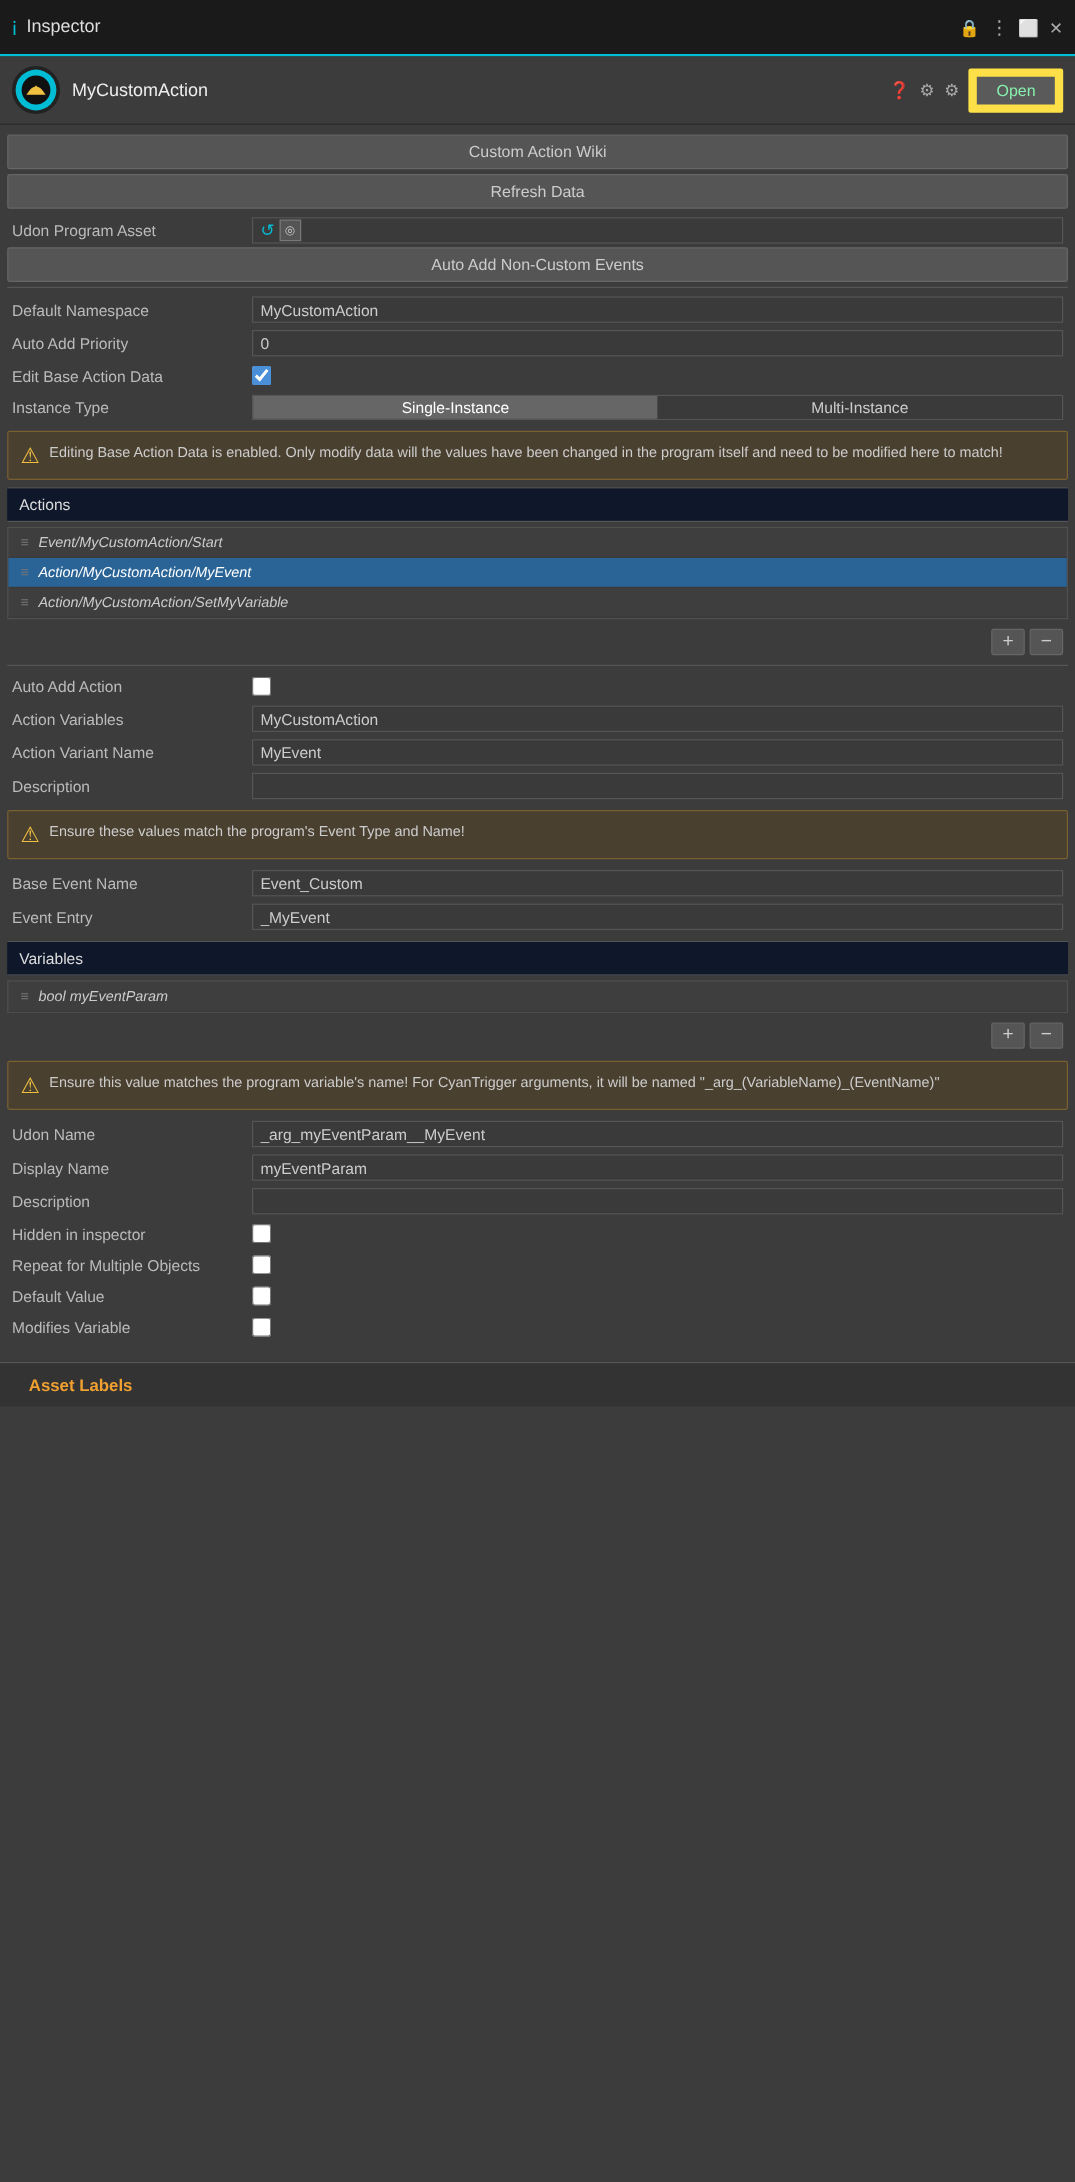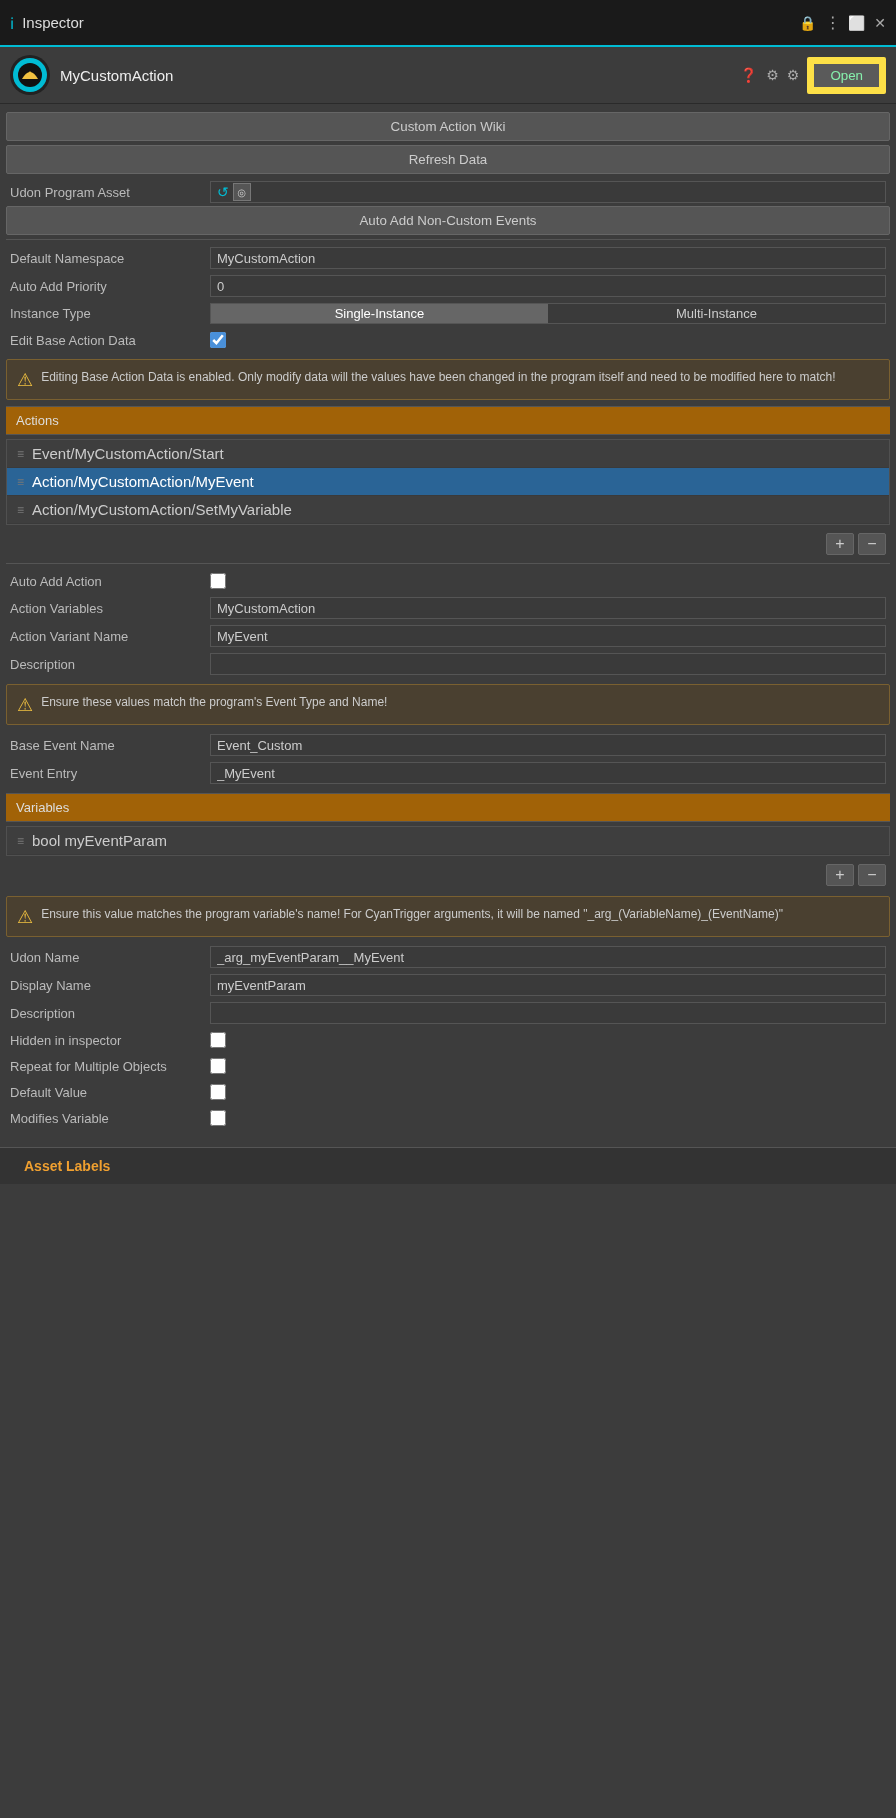--- a/index.html
+++ b/index.html
@@ -169,21 +169,21 @@
       margin-top: 1px;
     }
     .warning-text {
       color: #ccc;
       font-size: 12px;
       line-height: 1.5;
     }
 
     
     .section-header {
-      background: #a16207;
+      background: #0f172a;
       padding: 6px 10px;
       color: #ddd;
       font-size: 13px;
       border-top: 1px solid #555;
       border-bottom: 1px solid #555;
       margin-top: 6px;
     }
 
     
     .list-item {
@@ -193,21 +193,22 @@
       gap: 8px;
       cursor: pointer;
       border-bottom: 1px solid #3a3a3a;
     }
     .list-item.selected { background: #2a6496; color: #fff; }
     .list-item-handle {
       color: #777;
       font-size: 12px;
     }
     .list-item-text {
-      font-size: 15px;
+      font-size: 12px;
+      font-style: italic;
     }
 
     
     .list-controls {
       display: flex;
       justify-content: flex-end;
       padding: 4px;
       gap: 4px;
     }
     .ctrl-btn {
@@ -344,32 +345,32 @@
     <span class="field-label">Default Namespace</span>
     <input type="text" class="field-value" value="MyCustomAction" style="">
   </div>
 
   <div class="field-row">
     <span class="field-label">Auto Add Priority</span>
     <input type="text" class="field-value" value="0" style="">
   </div>
 
   <div class="field-row">
+    <span class="field-label">Edit Base Action Data</span>
+    <input type="checkbox" class="checkbox-field" checked="" style="">
+  </div>
+
+  <div class="field-row">
     <span class="field-label">Instance Type</span>
     <div class="toggle-group">
       <button class="toggle-btn active">Single-Instance</button>
       <button class="toggle-btn">Multi-Instance</button>
     </div>
   </div>
 
-  <div class="field-row">
-    <span class="field-label">Edit Base Action Data</span>
-    <input type="checkbox" class="checkbox-field" checked="" style="">
-  </div>
-
   <div class="warning-box">
     <span class="warning-icon">⚠</span>
     <span class="warning-text">Editing Base Action Data is enabled. Only modify data will the values have been changed in the program itself and need to be modified here to match!</span>
   </div>
 
   <div class="section-header">
     <span>Actions</span>
   </div>
 
   <div class="panel">

